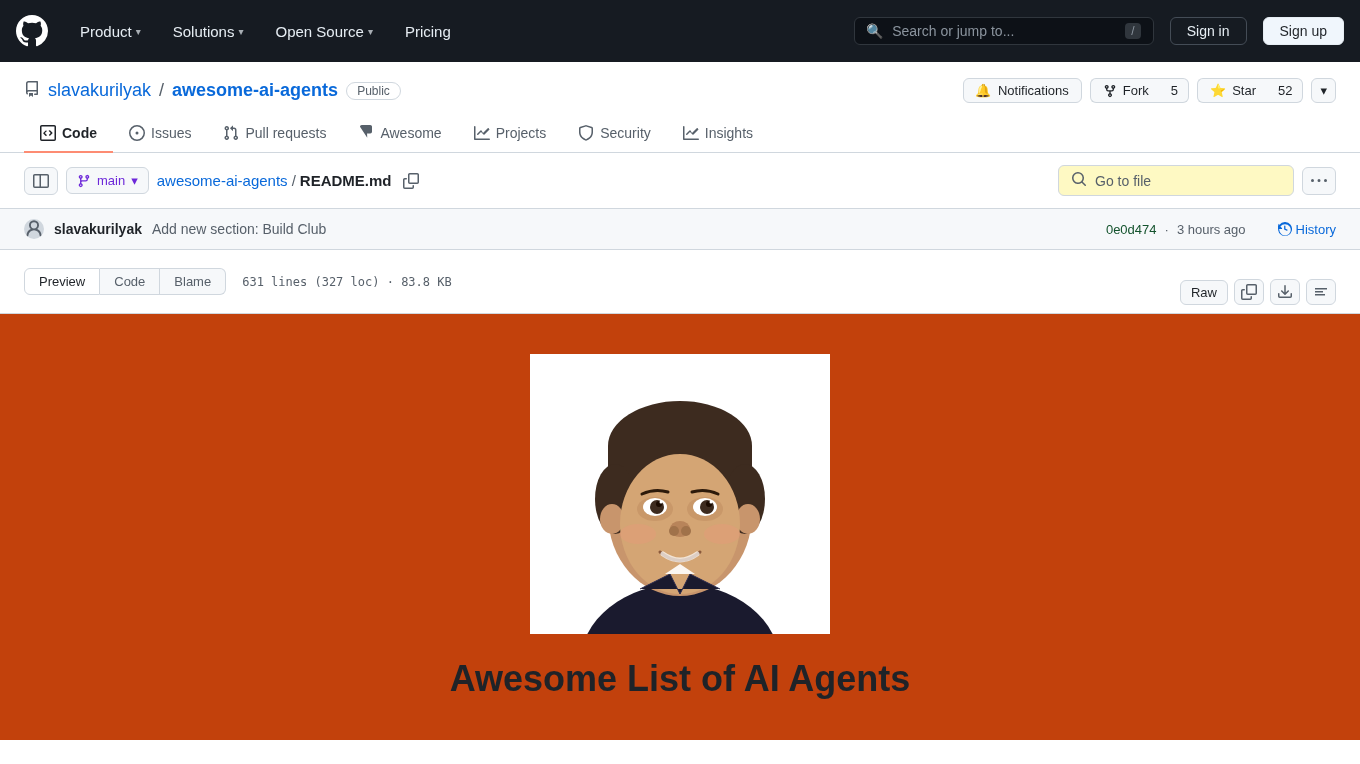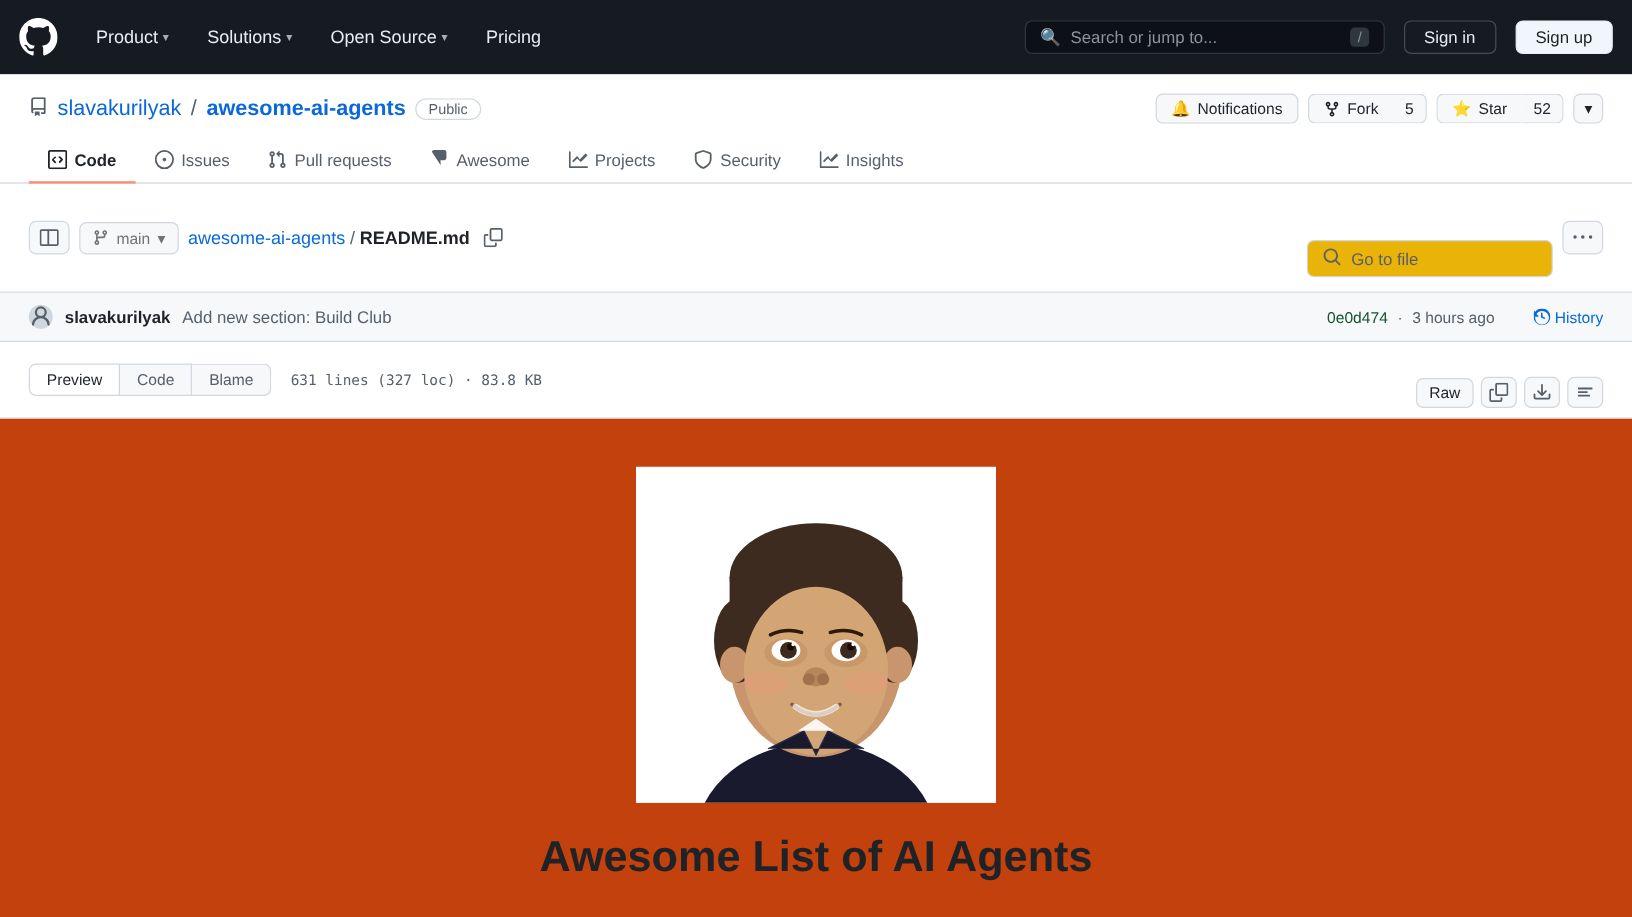--- a/index.html
+++ b/index.html
@@ -190,21 +190,21 @@
     .branch-btn {
       display: flex;
       align-items: center;
       gap: 6px;
       border: 1px solid #d0d7de;
       background: #f6f8fa;
       border-radius: 6px;
       padding: 5px 10px;
       cursor: pointer;
       font-size: 13px;
-      color: #737373;
+      color: #6d28d9;
     }
     .breadcrumb {
       display: flex;
       align-items: center;
       gap: 4px;
       font-size: 15px;
       color: #57606a;
     }
     .breadcrumb-link { color: #0969da; cursor: pointer; font-weight: 500; }
     .breadcrumb-sep { color: #57606a; }
@@ -219,23 +219,22 @@
       align-items: center;
     }
     .file-search-bar {
       display: flex;
       align-items: center;
       gap: 8px;
       border: 1px solid #d0d7de;
       border-radius: 6px;
       padding: 5px 12px;
       margin-left: auto;
-      width: 205px;
-      background: #eab308;
-      margin-top: 35px;
+      width: 236px;
+      background: #fef9c3;
     }
     .file-search-text { color: #57606a; font-size: 14px; flex: 1; }
     .file-actions-btn {
       border: 1px solid #d0d7de;
       background: #f6f8fa;
       border-radius: 6px;
       padding: 5px 8px;
       cursor: pointer;
       color: #57606a;
       display: flex;

